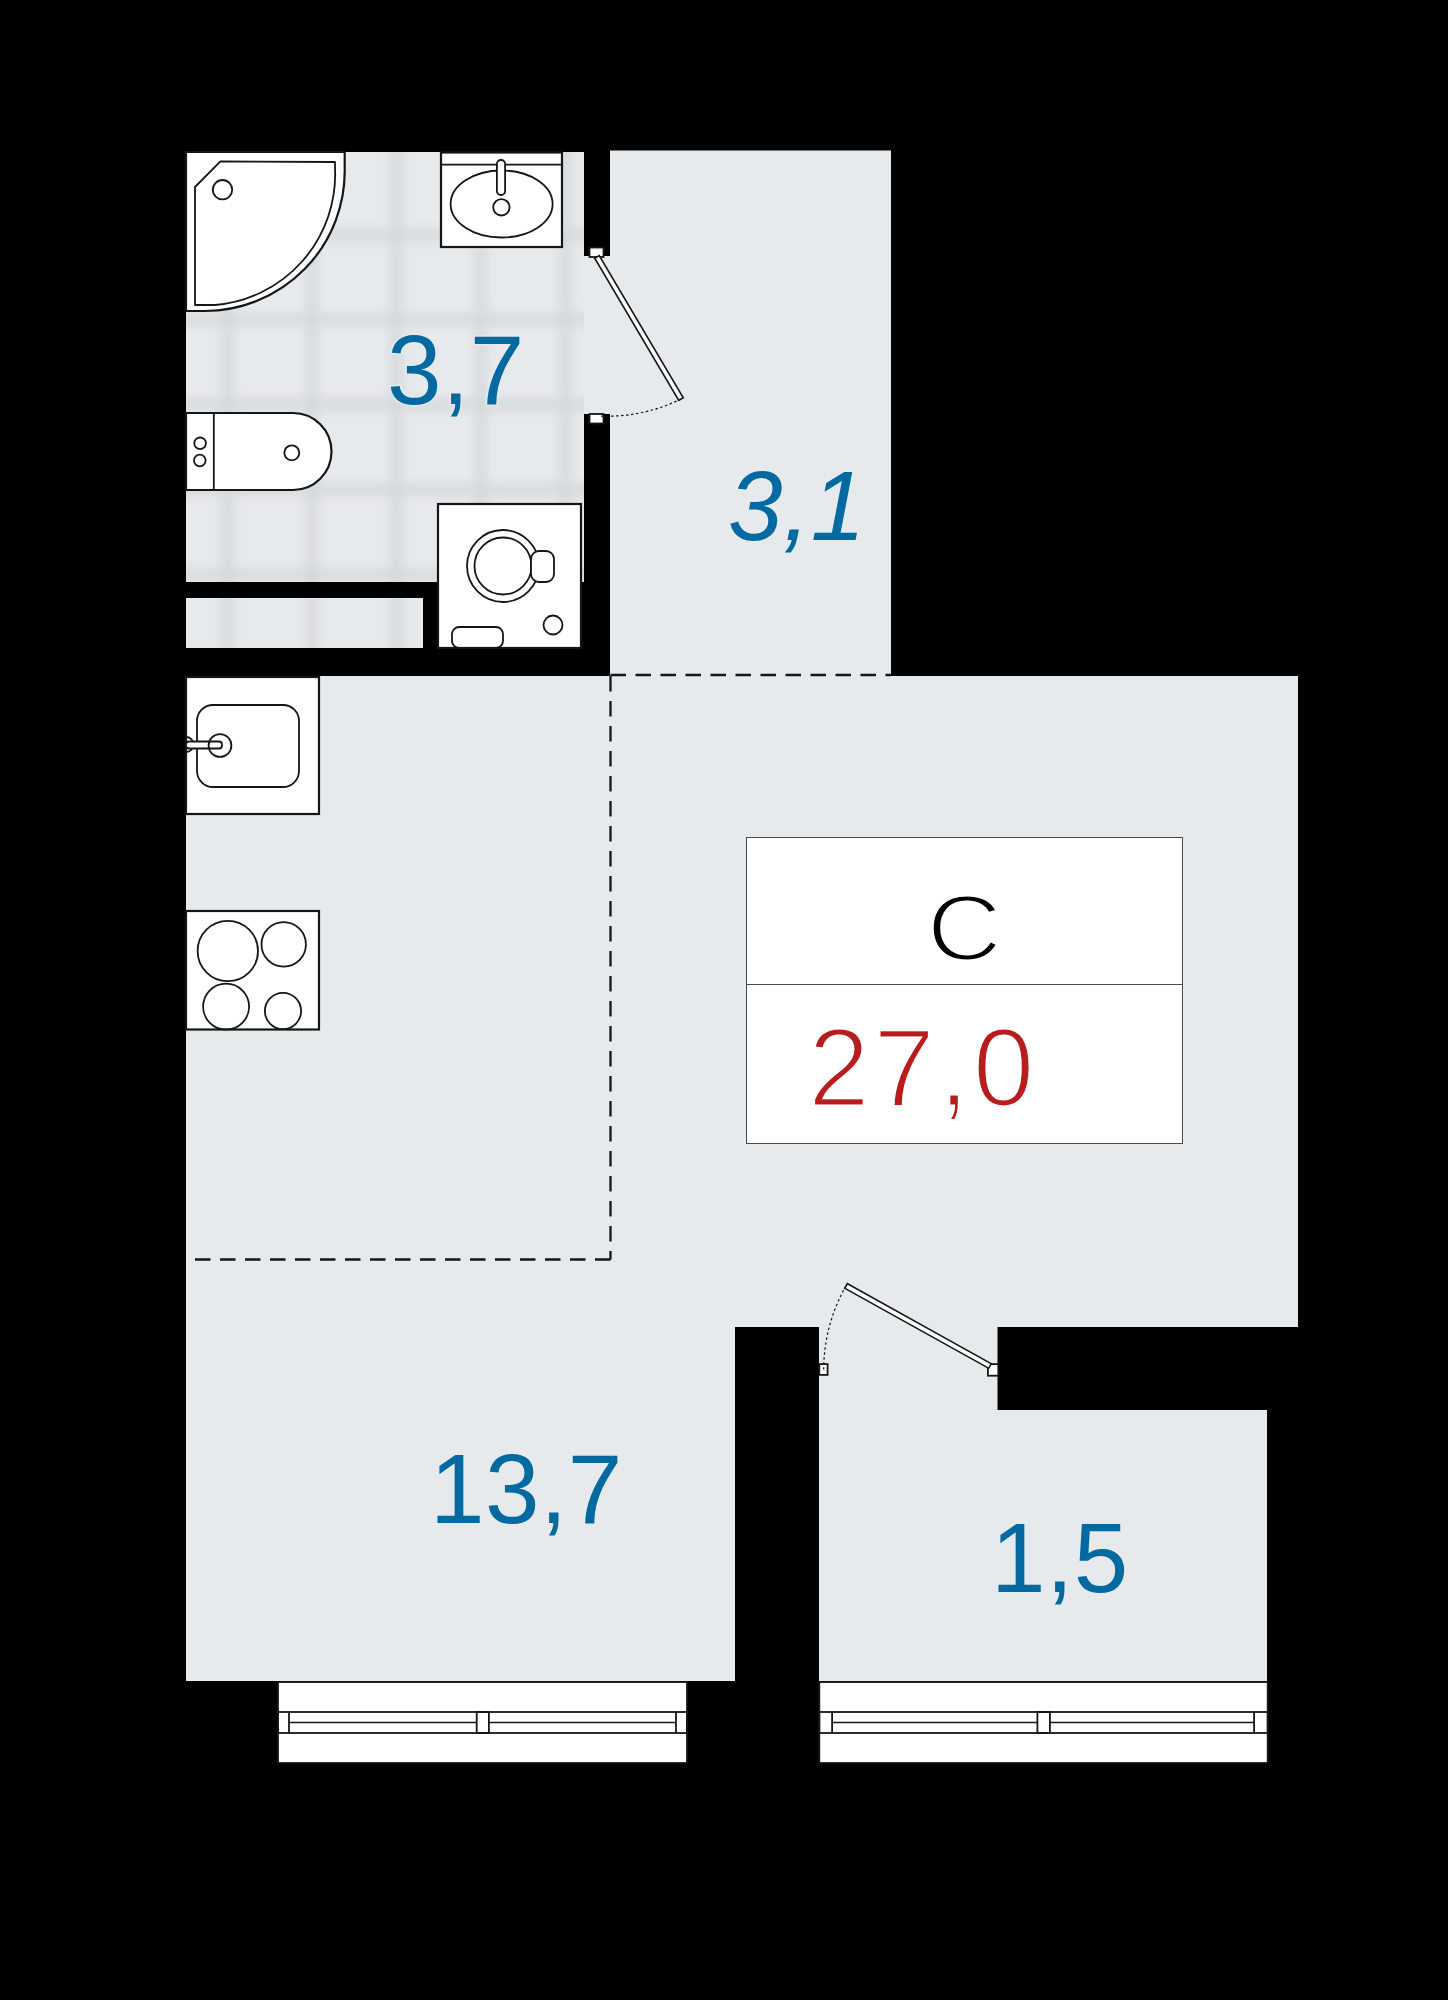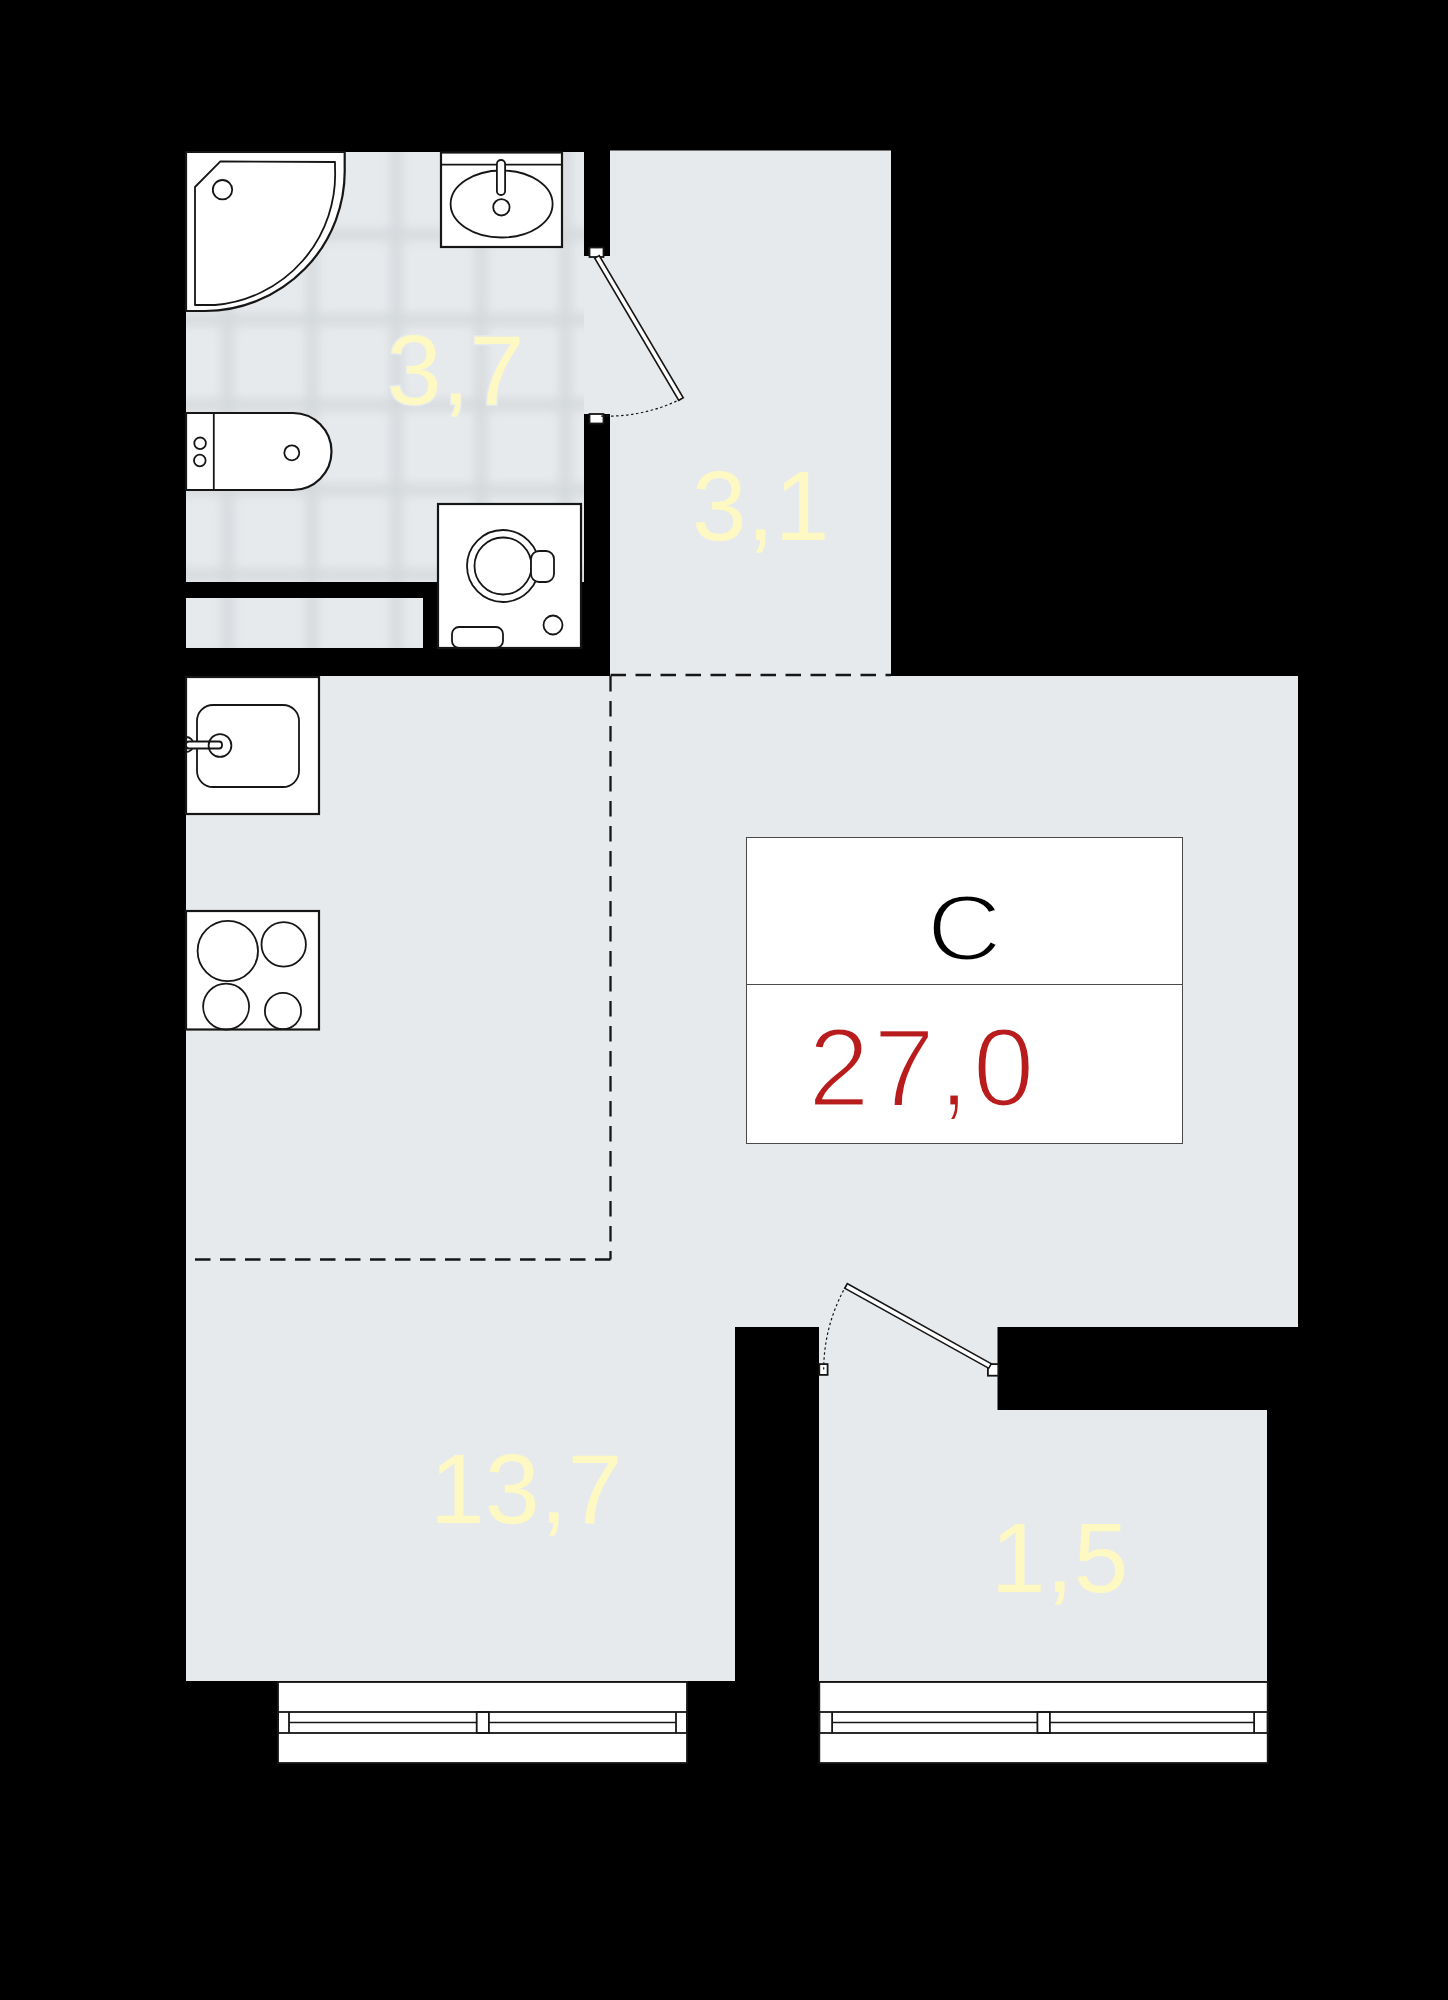--- a/index.html
+++ b/index.html
@@ -7,21 +7,21 @@
     position: relative;
     width: 1448px;
     height: 2000px;
     background: #000;
     overflow: hidden;
     font-family: "Liberation Sans", sans-serif;
   }
   .plan svg { position: absolute; left: 0; top: 0; }
   .area-label {
     position: absolute;
-    color: #fef9c3;
+    color: #0369a1;
     font-size: 98px;
     line-height: 98px;
     white-space: nowrap;
     letter-spacing: 0.5px;
     -webkit-text-stroke: 3px #e7eaec;
     paint-order: stroke fill;
   }
   .unit-box {
     position: absolute;
     left: 746px;
@@ -201,21 +201,21 @@
     </g>
 
     <g fill="none" stroke="#161616" stroke-width="2.3" stroke-dasharray="15.5 9.5">
       <path d="M610.5,675 L891,675"></path>
       <path d="M610.5,676 L610.5,1259.5"></path>
       <path d="M610.5,1259.5 L186,1259.5"></path>
     </g>
   </svg>
 
   <div class="area-label" style="left:387px; top:321px;">3,7</div>
-  <div class="area-label" style="left:692px; top:457px;">3,1</div>
+  <div class="area-label" style="left:728px; top:457px;font-style:italic;">3,1</div>
   <div class="area-label" style="left:430px; top:1440px;">13,7</div>
   <div class="area-label" style="left:991px; top:1509px;">1,5</div>
 
   <div class="unit-box">
     <div class="cell-type">
       <span class="unit-type-text">С</span>
     </div>
     <div class="cell-area">
       <span class="unit-area-text">27,0</span>
     </div>

